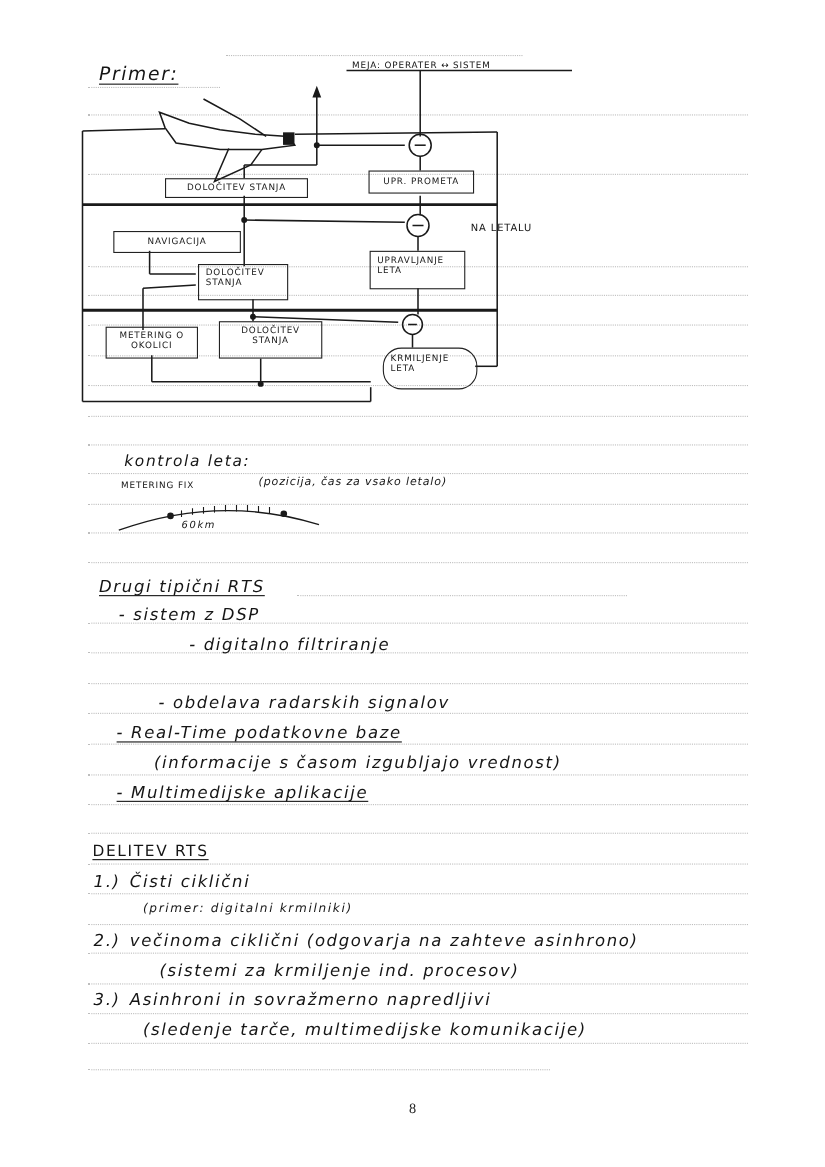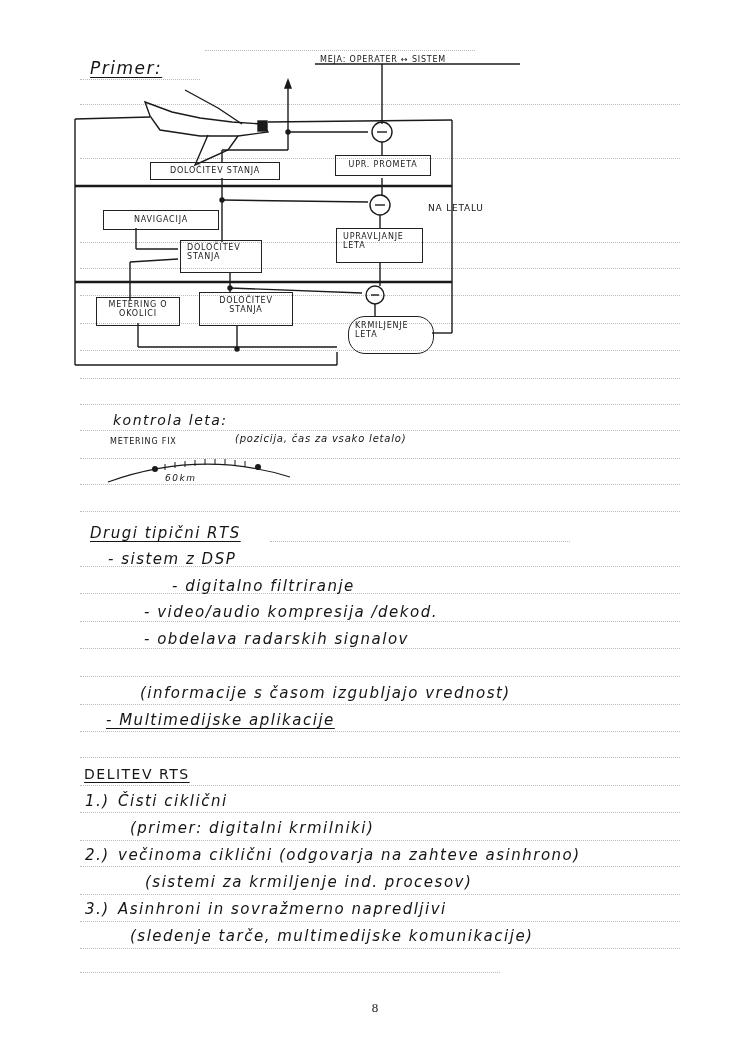--- a/index.html
+++ b/index.html
@@ -168,31 +168,31 @@
       <line x1="125" y1="4" x2="125" y2="10"></line>
         <line x1="135" y1="5" x2="135" y2="11"></line>
       <line x1="145" y1="6" x2="145" y2="12"></line>
     </g>
   </svg>
   <div class="hw" style="left:165px;top:473px;font-size:9px;">60km</div>
 
   <div class="hw u" style="left:90px;top:524px;font-size:15px;">Drugi tipični RTS</div>
   <div class="hw" style="left:108px;top:550px;font-size:15px;">- sistem z DSP</div>
   <div class="hw" style="left:144px;top:577px;font-size:15px;margin-left:28px;">- digitalno filtriranje</div>
-  <div class="hw" style="left:144px;top:603px;font-size:15px;">- video/audio kompresija /dekod.</div>
   <div class="hw" style="left:144px;top:630px;font-size:15px;">- obdelava radarskih signalov</div>
+  <div class="hw u" style="left:106px;top:657px;font-size:15px;">- Real-Time podatkovne baze</div>
   <div class="hw" style="left:140px;top:684px;font-size:15px;">(informacije s časom izgubljajo vrednost)</div>
   <div class="hw u" style="left:106px;top:711px;font-size:15px;">- Multimedijske aplikacije</div>
 
   <div class="hw u" style="left:84px;top:766px;font-size:14px;font-style:normal;">DELITEV RTS</div>
 
   <div>
     <div class="hw" style="left:85px;top:792px;font-size:15px;">1.)</div>
     <div class="hw" style="left:118px;top:792px;font-size:15px;">Čisti ciklični</div>
-    <div class="hw" style="left:130px;top:819px;font-size:15px;">(primer: digitalni krmilniki)</div>
+    <div class="hw" style="left:130px;top:819px;font-size:11px;">(primer: digitalni krmilniki)</div>
   </div>
   <div>
     <div class="hw" style="left:85px;top:846px;font-size:15px;">2.)</div>
     <div class="hw" style="left:118px;top:846px;font-size:15px;">večinoma ciklični (odgovarja na zahteve asinhrono)</div>
     <div class="hw" style="left:130px;top:873px;font-size:15px;margin-left:15px;">(sistemi za krmiljenje ind. procesov)</div>
   </div>
   <div>
     <div class="hw" style="left:85px;top:900px;font-size:15px;">3.)</div>
     <div class="hw" style="left:118px;top:900px;font-size:15px;">Asinhroni in sovražmerno napredljivi</div>
     <div class="hw" style="left:130px;top:927px;font-size:15px;">(sledenje tarče, multimedijske komunikacije)</div>

